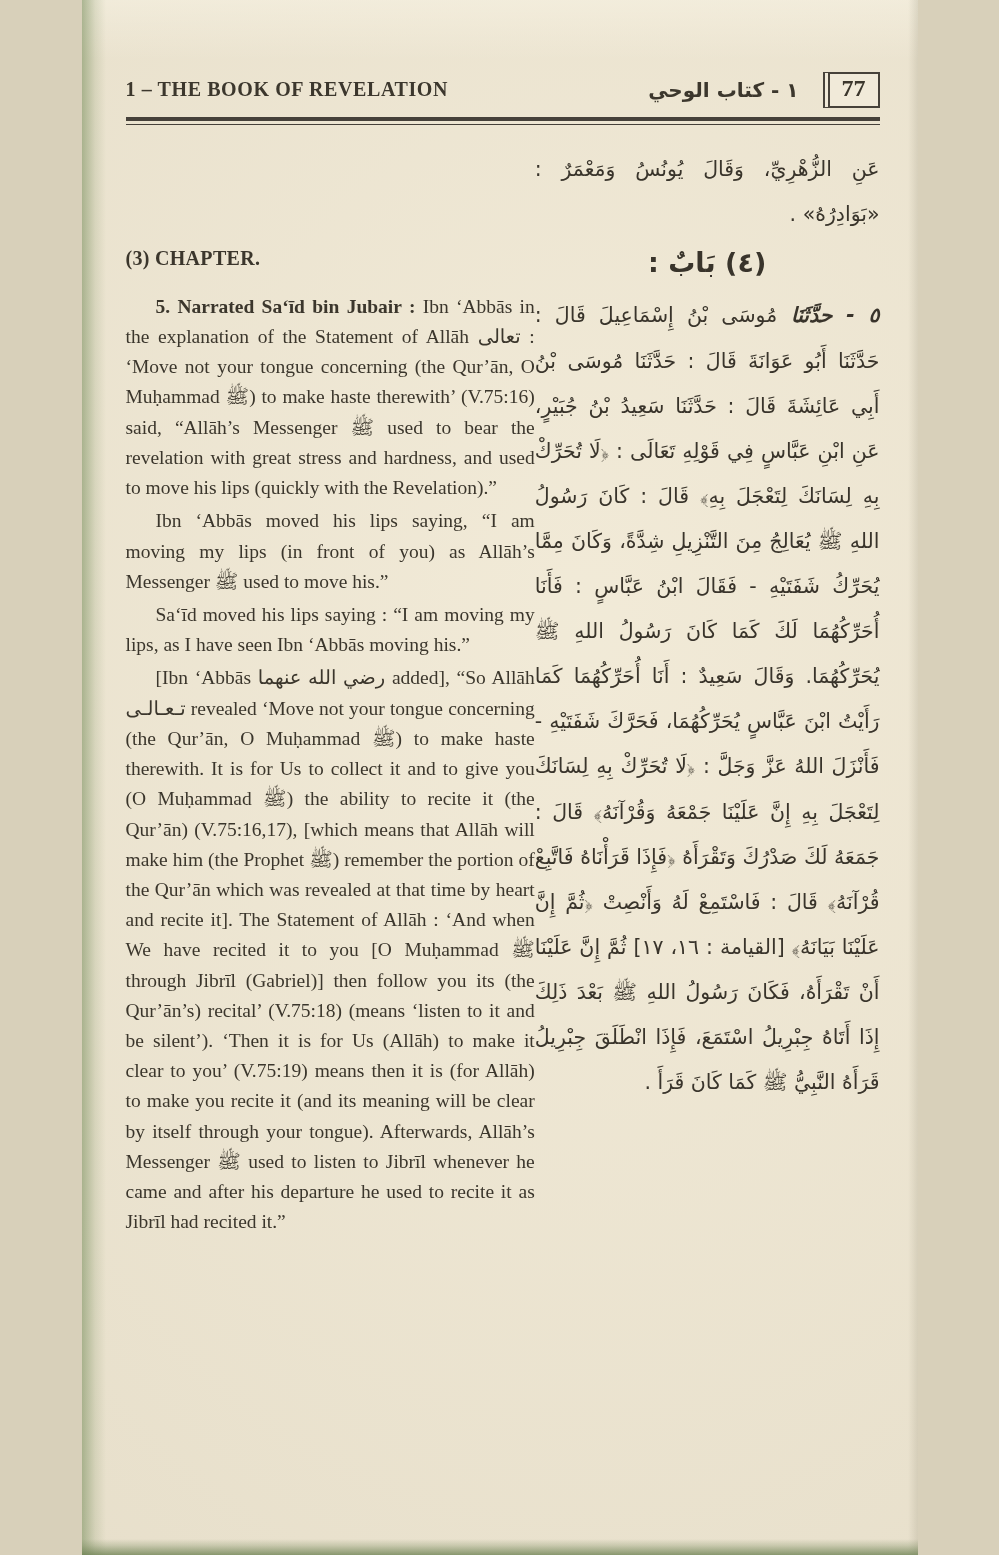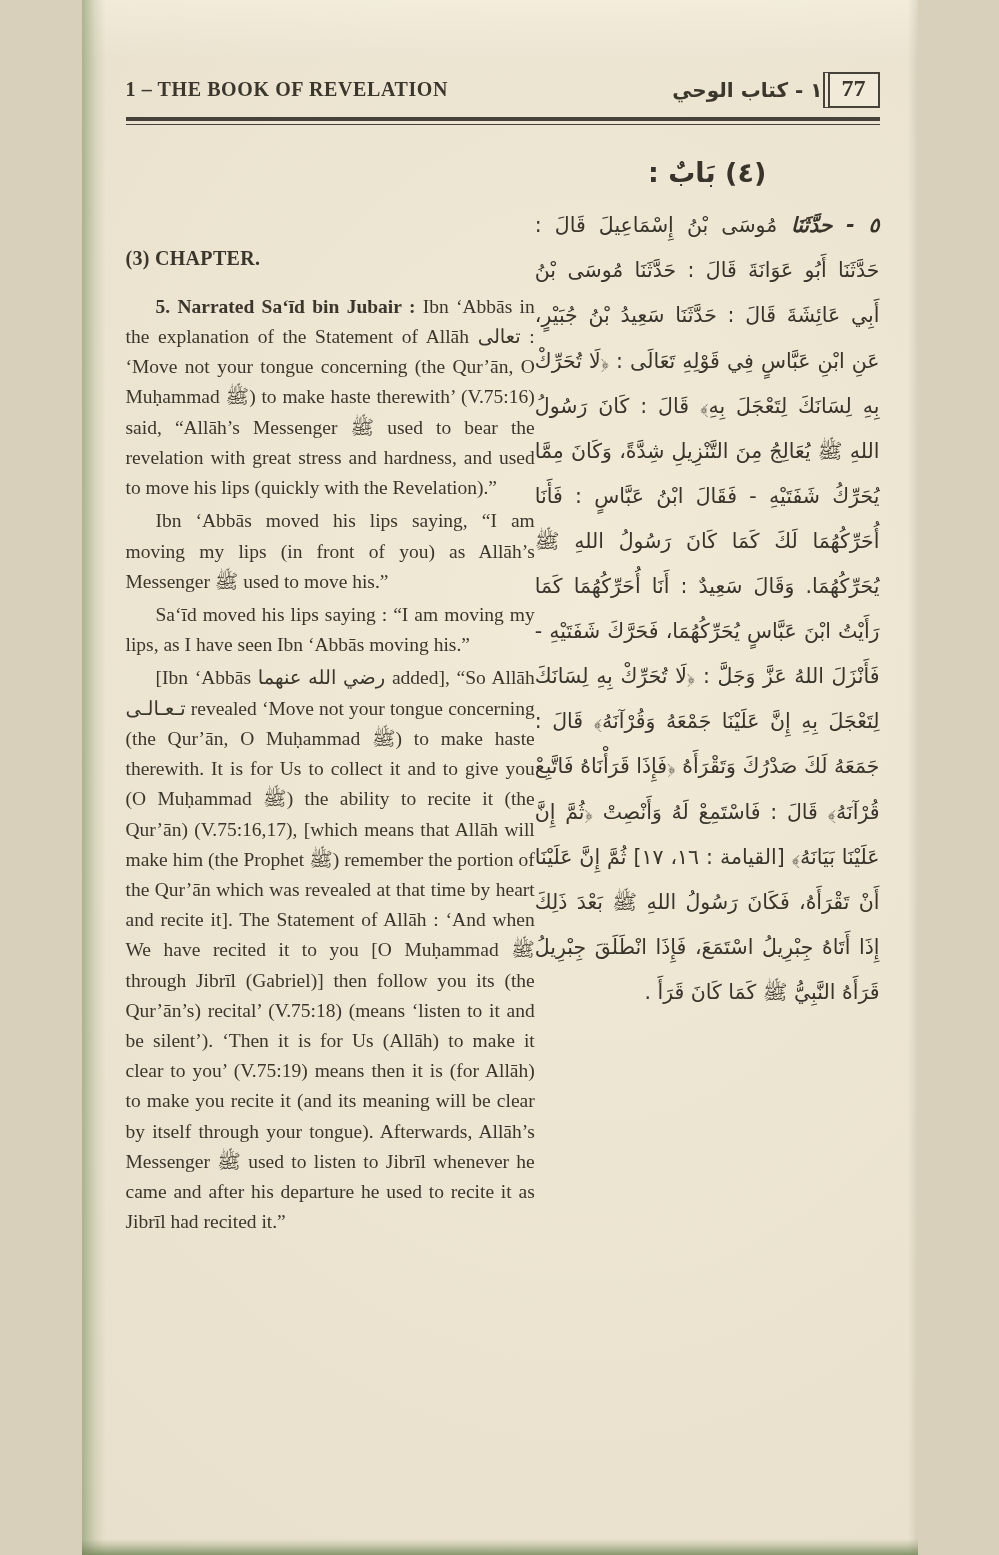--- a/index.html
+++ b/index.html
@@ -23,21 +23,21 @@
   .edge-right{position:absolute;right:0;top:0;bottom:0;width:10px;
     background:linear-gradient(270deg, rgba(120,115,90,.18), rgba(120,115,90,0));pointer-events:none;}
 
   .header{
     display:flex;justify-content:space-between;align-items:center;
     margin:72px 38px 0 44px;
   }
   .header-left{
     font-weight:bold;font-size:20px;letter-spacing:.6px;white-space:nowrap;
   }
-  .header-right{display:flex;align-items:center;gap:0;}
+  .header-right{display:flex;align-items:center;gap:24px;}
   .header-arabic{
     direction:rtl;font-family:"DejaVu Sans",sans-serif;
     font-weight:bold;font-size:20px;white-space:nowrap;
   }
   .page-num{
     display:inline-block;
     border:2px solid #47423a;
     border-left:7px double #47423a;
     padding:0 12px 3px 12px;
     font-weight:bold;font-size:24px;line-height:1.2;
@@ -108,18 +108,19 @@
 
     <section class="col-en">
       <h2>(3) CHAPTER.</h2>
       <p><span class="lead-bold">5. Narrated Sa‘īd bin Jubair :</span><span> Ibn ‘Abbās in the explanation of the Statement of Allāh تعالى : ‘Move not your tongue concerning (the Qur’ān, O Muḥammad ﷺ) to make haste therewith’ (V.75:16) said, “Allāh’s Messenger ﷺ used to bear the revelation with great stress and hardness, and used to move his lips (quickly with the Revelation).”</span></p>
       <p>Ibn ‘Abbās moved his lips saying, “I am moving my lips (in front of you) as Allāh’s Messenger ﷺ used to move his.”</p>
       <p>Sa‘īd moved his lips saying : “I am moving my lips, as I have seen Ibn ‘Abbās moving his.”</p>
       <p>[Ibn ‘Abbās رضي الله عنهما added], “So Allāh تـعـالـى revealed ‘Move not your tongue concerning (the Qur’ān, O Muḥammad ﷺ) to make haste therewith. It is for Us to collect it and to give you (O Muḥammad ﷺ) the ability to recite it (the Qur’ān) (V.75:16,17), [which means that Allāh will make him (the Prophet ﷺ) remember the portion of the Qur’ān which was revealed at that time by heart and recite it]. The Statement of Allāh : ‘And when We have recited it to you [O Muḥammad ﷺ through Jibrīl (Gabriel)] then follow you its (the Qur’ān’s) recital’ (V.75:18) (means ‘listen to it and be silent’). ‘Then it is for Us (Allāh) to make it clear to you’ (V.75:19) means then it is (for Allāh) to make you recite it (and its meaning will be clear by itself through your tongue). Afterwards, Allāh’s Messenger ﷺ used to listen to Jibrīl whenever he came and after his departure he used to recite it as Jibrīl had recited it.”</p>
     </section>
 
     <section class="col-ar" dir="rtl" lang="ar">
+      <p class="ar-intro">عَنِ الزُّهْرِيِّ، وَقَالَ يُونُسُ وَمَعْمَرٌ : «بَوَادِرُهُ» .</p>
       <h2>(٤) بَابٌ :</h2>
       <p class="ar-body"><span class="ar-bold">٥ - </span><span class="ar-bold">حدَّثَنَا </span><span>مُوسَى بْنُ إِسْمَاعِيلَ قَالَ : حَدَّثَنَا أَبُو عَوَانَةَ قَالَ : حَدَّثَنَا مُوسَى بْنُ أَبِي عَائِشَةَ قَالَ : حَدَّثَنَا سَعِيدُ بْنُ جُبَيْرٍ، عَنِ ابْنِ عَبَّاسٍ فِي قَوْلِهِ تَعَالَى : ﴿لَا تُحَرِّكْ بِهِ لِسَانَكَ لِتَعْجَلَ بِهِ﴾ قَالَ : كَانَ رَسُولُ اللهِ ﷺ يُعَالِجُ مِنَ التَّنْزِيلِ شِدَّةً، وَكَانَ مِمَّا يُحَرِّكُ شَفَتَيْهِ - فَقَالَ ابْنُ عَبَّاسٍ : فَأَنَا أُحَرِّكُهُمَا لَكَ كَمَا كَانَ رَسُولُ اللهِ ﷺ يُحَرِّكُهُمَا. وَقَالَ سَعِيدٌ : أَنَا أُحَرِّكُهُمَا كَمَا رَأَيْتُ ابْنَ عَبَّاسٍ يُحَرِّكُهُمَا، فَحَرَّكَ شَفَتَيْهِ - فَأَنْزَلَ اللهُ عَزَّ وَجَلَّ : ﴿لَا تُحَرِّكْ بِهِ لِسَانَكَ لِتَعْجَلَ بِهِ إِنَّ عَلَيْنَا جَمْعَهُ وَقُرْآنَهُ﴾ قَالَ : جَمَعَهُ لَكَ صَدْرُكَ وَتَقْرَأَهُ ﴿فَإِذَا قَرَأْنَاهُ فَاتَّبِعْ قُرْآنَهُ﴾ قَالَ : فَاسْتَمِعْ لَهُ وَأَنْصِتْ ﴿ثُمَّ إِنَّ عَلَيْنَا بَيَانَهُ﴾ [القيامة : ١٦، ١٧] ثُمَّ إِنَّ عَلَيْنَا أَنْ تَقْرَأَهُ، فَكَانَ رَسُولُ اللهِ ﷺ بَعْدَ ذَلِكَ إِذَا أَتَاهُ جِبْرِيلُ اسْتَمَعَ، فَإِذَا انْطَلَقَ جِبْرِيلُ قَرَأَهُ النَّبِيُّ ﷺ كَمَا كَانَ قَرَأَ .</span></p>
     </section>
 
   </main>
 </div>
 
 </body></html>

